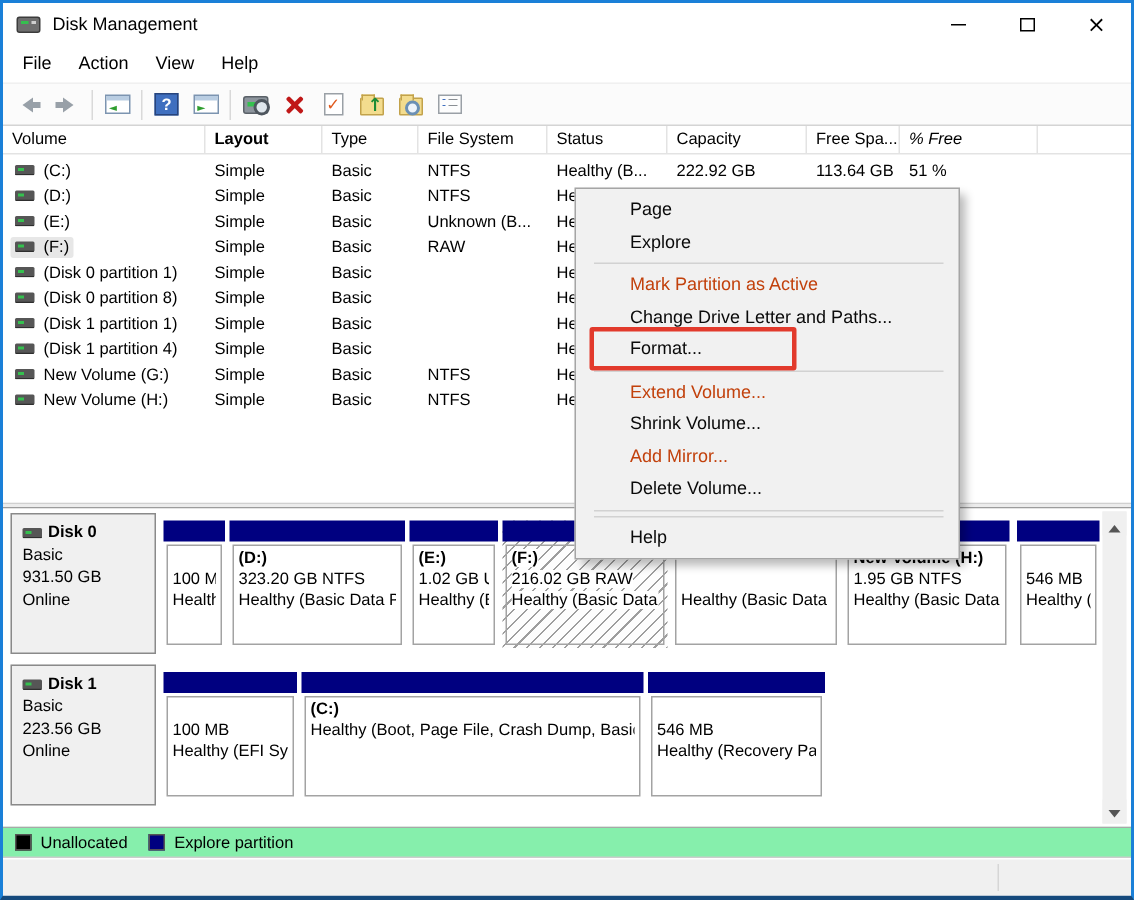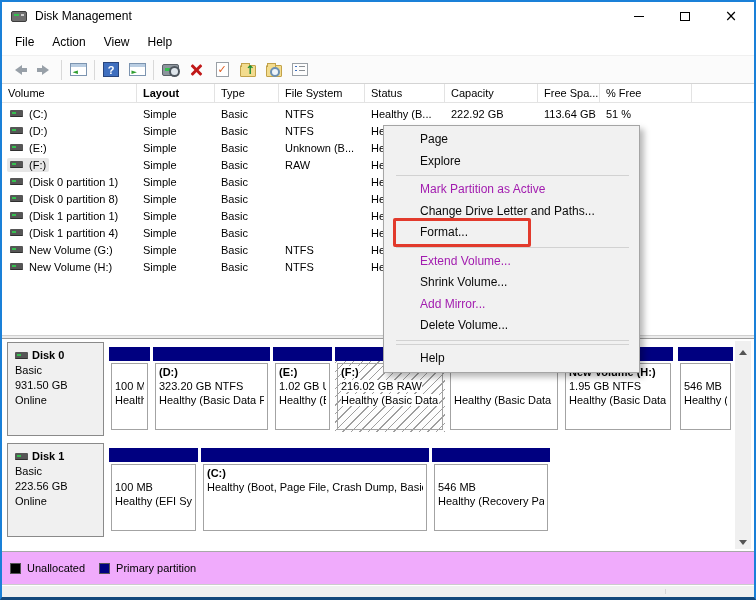--- a/index.html
+++ b/index.html
@@ -92,31 +92,31 @@
   .part.hatched{background:repeating-linear-gradient(135deg,#fdfdfd 0 5px,#9e9e9e 5px 6px);}
   .part.hatched .band{background:#000080;}
   .part.hatched .pltxt{background:#fff;}
   .vscroll{position:absolute;top:2px;right:3px;bottom:2px;width:16px;background:#f0f0f0;}
   .sarr{position:absolute;left:0;width:16px;height:16px;background:#f0f0f0;}
   .sarr.up{top:0;}
   .sarr.down{bottom:0;}
   .sarr.up::after{content:"";position:absolute;left:4px;top:5px;border:4px solid transparent;border-bottom:5px solid #555;}
   .sarr.down::after{content:"";position:absolute;left:4px;top:7px;border:4px solid transparent;border-top:5px solid #555;}
   
-  .legendbar{height:34px;background:#f0abfc;border-top:1px solid #a8a8a8;border-bottom:1px solid #cccccc;
+  .legendbar{height:21px;background:#86efac;border-top:1px solid #a8a8a8;border-bottom:1px solid #cccccc;
     display:flex;align-items:center;padding-left:8px;flex:none;}
   .lgitem{display:flex;align-items:center;margin-right:14px;}
   .lgswatch{width:11px;height:11px;margin-right:6px;border:1px solid #555;}
   .statusstrip{flex:1;background:#f0f0f0;border-top:1px solid #fff;position:relative;}
   .stripsep{position:absolute;left:663px;top:3px;bottom:3px;width:1px;background:#d6d6d6;}
   
   .ctxmenu{position:absolute;left:381px;top:123px;width:257px;background:#f1f1f1;
     border:1px solid #a5a5a5;box-shadow:4px 4px 6px rgba(0,0,0,0.28);padding:3px 0;z-index:20;}
   .mi{height:21.5px;line-height:21.5px;padding-left:36px;font-size:12px;color:#0a0a0a;white-space:nowrap;overflow:hidden;}
-  .mi.disabled{color:#a21caf;}
+  .mi.disabled{color:#c2410c;}
   .msep{height:1px;background:#d2d2d2;margin:3px 10px 3px 12px;}
   .redbox{position:absolute;border:3px solid #e23a2c;border-radius:2px;pointer-events:none;z-index:21;}
 </style>
 </head>
 <body>
 
 <div class="window">
 
   <div class="titlebar">
     <span class="appicon"></span>
@@ -182,21 +182,21 @@
 
   <div class="list">
     <div class="lheader">
         <div class="hcell" style="width: 135px;">Volume</div>
         <div class="hcell" style="width: 78px; font-weight: bold;">Layout</div>
         <div class="hcell" style="width: 64px;">Type</div>
         <div class="hcell" style="width: 86px;">File System</div>
         <div class="hcell" style="width: 80px;">Status</div>
         <div class="hcell" style="width: 93px;">Capacity</div>
         <div class="hcell" style="width: 62px;">Free Spa...</div>
-        <div class="hcell" style="width: 92px;">% Free</div>
+        <div class="hcell" style="width: 92px; font-style: italic;">% Free</div>
         <div class="hcell" style="width: 62px;"></div>
       </div>
     <div class="lrows">
         <div class="vrow">
           <div class="cell volcell" style="width: 135px;">
             <span class="volwrap">
               <span class="hddicon"></span>
               <span>(C:)</span>
             </span>
           </div>
@@ -470,21 +470,21 @@
       </div>
     </div>
 
   <div class="legendbar">
       <div class="lgitem">
         <span class="lgswatch" style="background: rgb(0, 0, 0);"></span>
         <span>Unallocated</span>
       </div>
       <div class="lgitem">
         <span class="lgswatch" style="background: rgb(0, 0, 128);"></span>
-        <span>Primary partition</span>
+        <span>Explore partition</span>
       </div>
     </div>
 
   <div class="statusstrip">
     <div class="stripsep"></div>
   </div>
 
   <div class="ctxmenu">
       <div class="mi">Page</div>
       <div class="mi">Explore</div>

